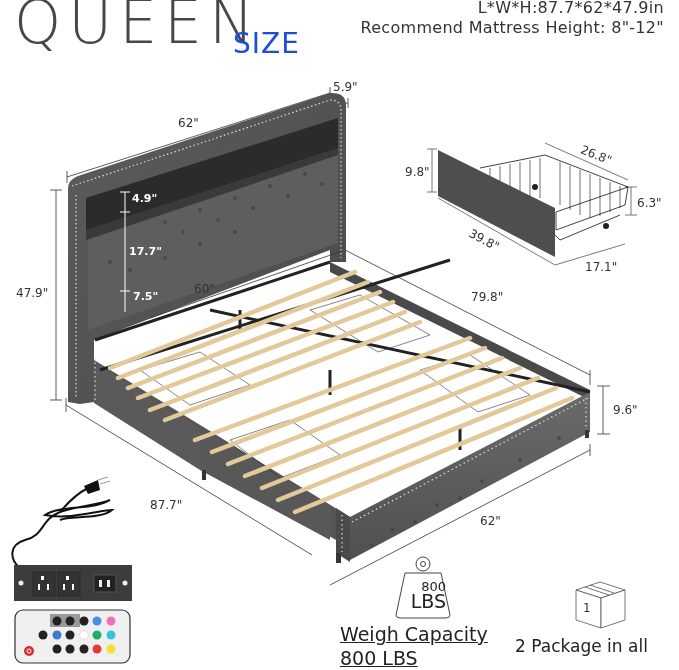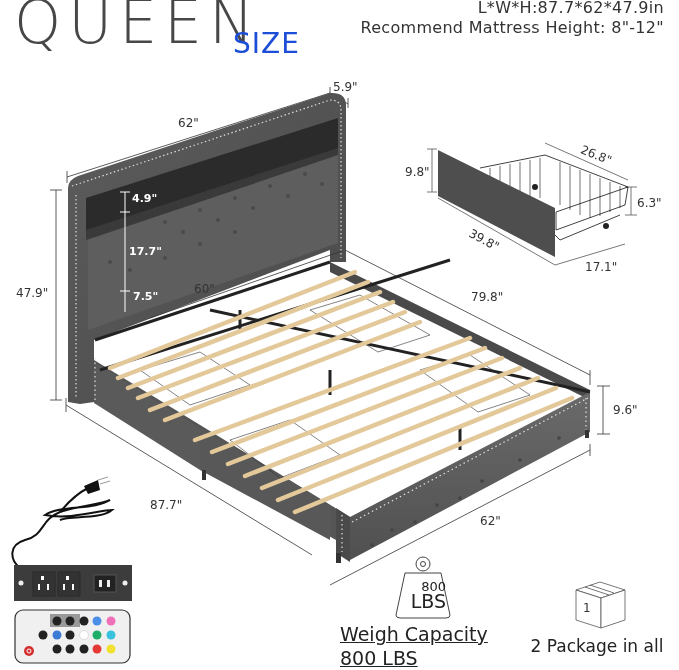--- a/index.html
+++ b/index.html
@@ -6,21 +6,21 @@
   body { width:679px; height:670px; position:relative; overflow:hidden; font-family:"DejaVu Sans", sans-serif; color:#333; }
   .abs { position:absolute; }
   .title-queen { left:14px; top:-8px; font-size:60px; letter-spacing:7px; color:#474747; font-family:"DejaVu Sans", sans-serif; font-weight:300; line-height:1; }
   .title-size { left:233px; top:27px; font-size:28px; color:#1d4ed8; letter-spacing:1px; }
   .spec1 { right:15px; top:-2px; font-size:16px; color:#333; letter-spacing:0.3px; }
   .spec2 { right:15px; top:18px; font-size:16px; color:#333; letter-spacing:0.3px; }
   .dim { font-size:12px; color:#333; font-family:"DejaVu Sans", sans-serif; white-space:nowrap; }
   .dim-white { font-size:11px; color:#fff; font-weight:bold; font-family:"DejaVu Sans", sans-serif; }
   svg { position:absolute; left:0; top:0; }
   .weigh-label { left:340px; top:622px; width:170px; text-align:left; font-size:19px; color:#222; line-height:24px;text-decoration:underline; }
-  .pkg-label { left:515px; top:636px; width:164px; text-align:center; font-size:17px; color:#222; }
+  .pkg-label { left:515px; top:636px; width:164px; font-size:17px; color:#222; }
 </style>
 </head>
 <body>
 
 <div class="abs title-queen">QUEEN</div>
 <div class="abs title-size">SIZE</div>
 <div class="abs spec1">L*W*H:87.7*62*47.9in</div>
 <div class="abs spec2">Recommend Mattress Height: 8"-12"</div>
 
 <svg width="679" height="670" viewBox="0 0 679 670">

